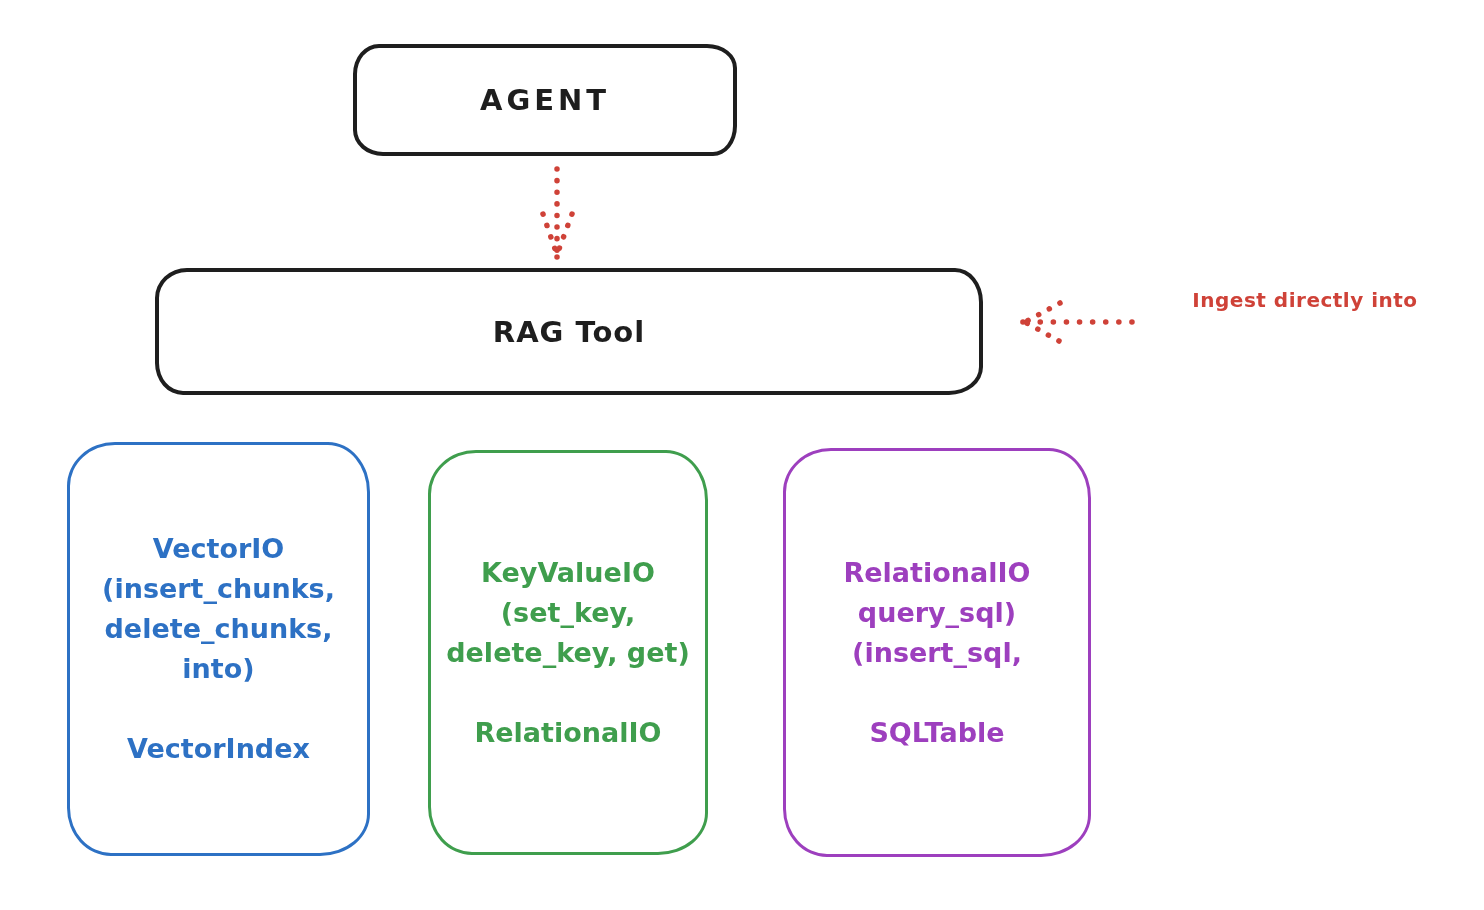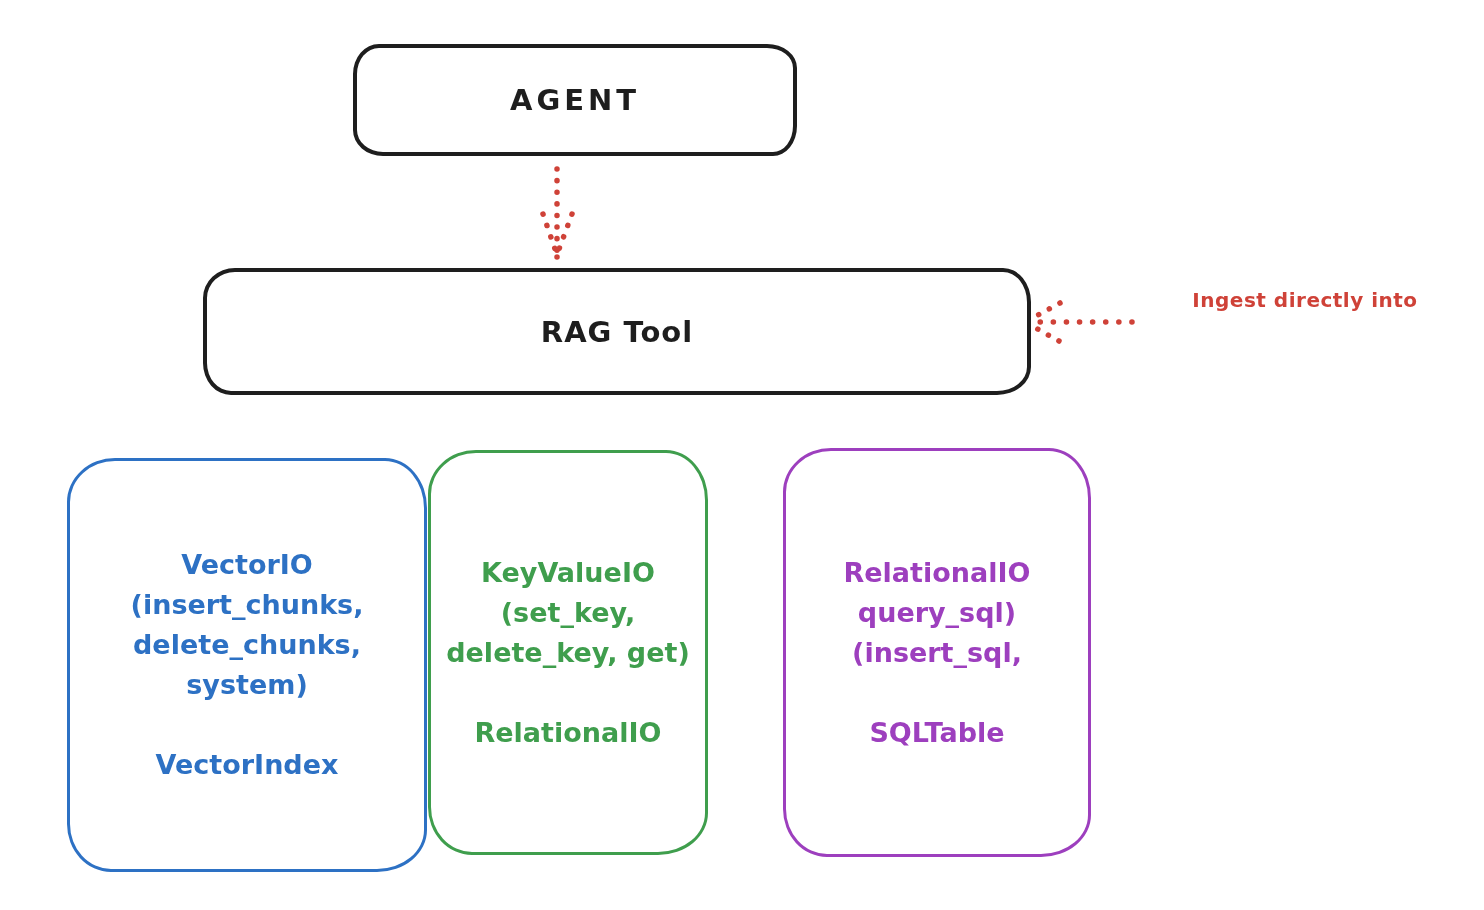--- a/index.html
+++ b/index.html
@@ -28,47 +28,46 @@
     display: flex;
     align-items: center;
     justify-content: center;
   }
   .black-box {
     border: 4px solid #1e1e1e;
     color: #1e1e1e;
   }
   .agent-box {
     left: 353px; top: 44px;
-    width: 444px; height: 112px;
+    width: 384px; height: 112px;
     border-radius: 26px 30px 24px 30px / 30px 24px 30px 26px;
     font-size: 29px;
     font-weight: 700;
     letter-spacing: 4px;
   }
   .rag-box {
     left: 155px; top: 268px;
     width: 828px; height: 127px;
     border-radius: 32px 28px 34px 28px / 30px 34px 28px 32px;
     font-size: 29px;
     font-weight: 600;
     letter-spacing: 1px;
-    margin-left: 48px;
   }
   .card {
     border-width: 3.5px;
     border-style: solid;
     border-radius: 48px 42px 50px 44px / 44px 50px 42px 48px;
     font-size: 27px;
     font-weight: 600;
     text-align: center;
     line-height: 40px;
   }
   .card-blue {
-    left: 67px; top: 458px;
-    width: 360px; height: 414px;
+    left: 67px; top: 442px;
+    width: 303px; height: 414px;
     border-color: #2d71c4;
     color: #2d71c4;
   }
   .card-green {
     left: 428px; top: 450px;
     width: 280px; height: 405px;
     border-color: #3f9e4d;
     color: #3f9e4d;
   }
   .card-purple {
@@ -124,21 +123,21 @@
 
   <div class="annotation">
     <div>Ingest directly into</div>
   </div>
 
   <div class="box card card-blue">
     <div>
       <div>VectorIO</div>
       <div>(insert_chunks,</div>
       <div>delete_chunks,</div>
-      <div>system)</div>
+      <div>into)</div>
       <div class="index-label">VectorIndex</div>
     </div>
   </div>
 
   <div class="box card card-green">
     <div>
       <div>KeyValueIO</div>
       <div>(set_key,</div>
       <div>delete_key, get)</div>
       <div class="index-label">RelationalIO</div>

